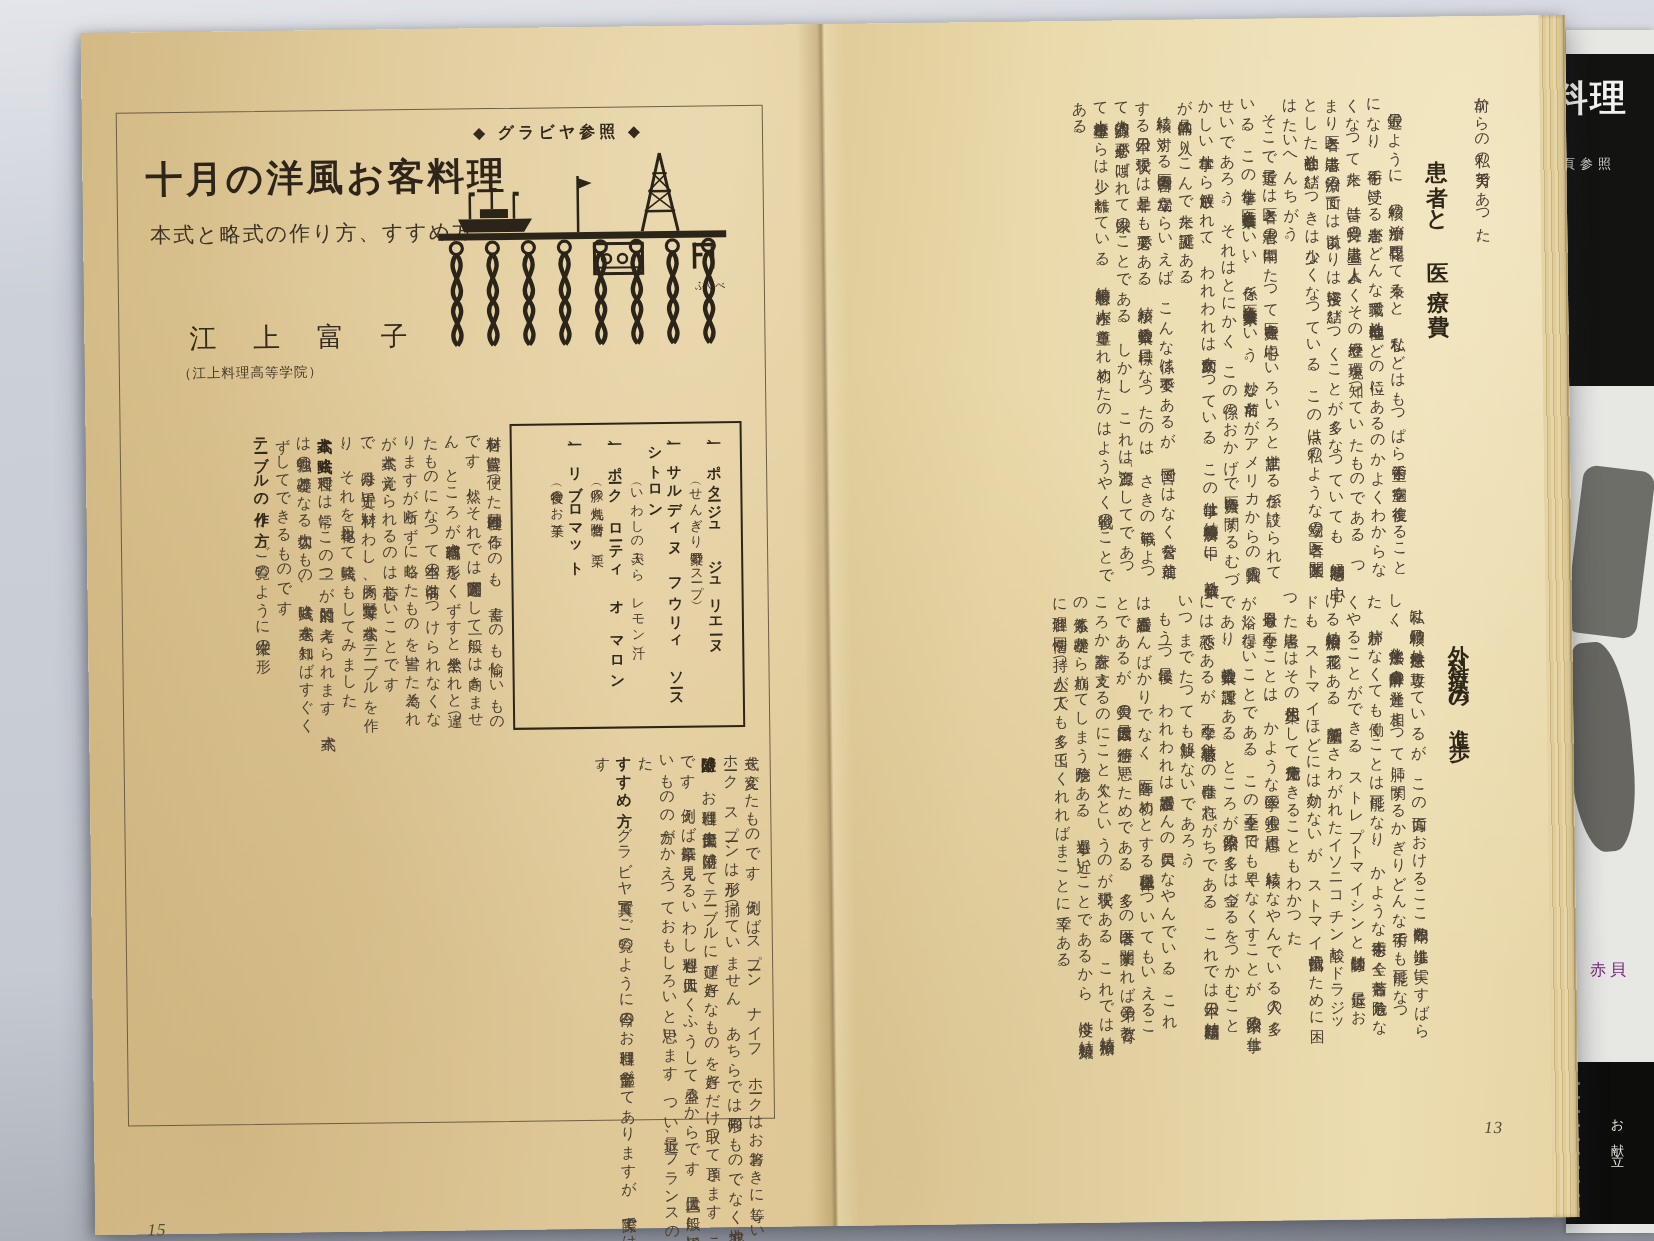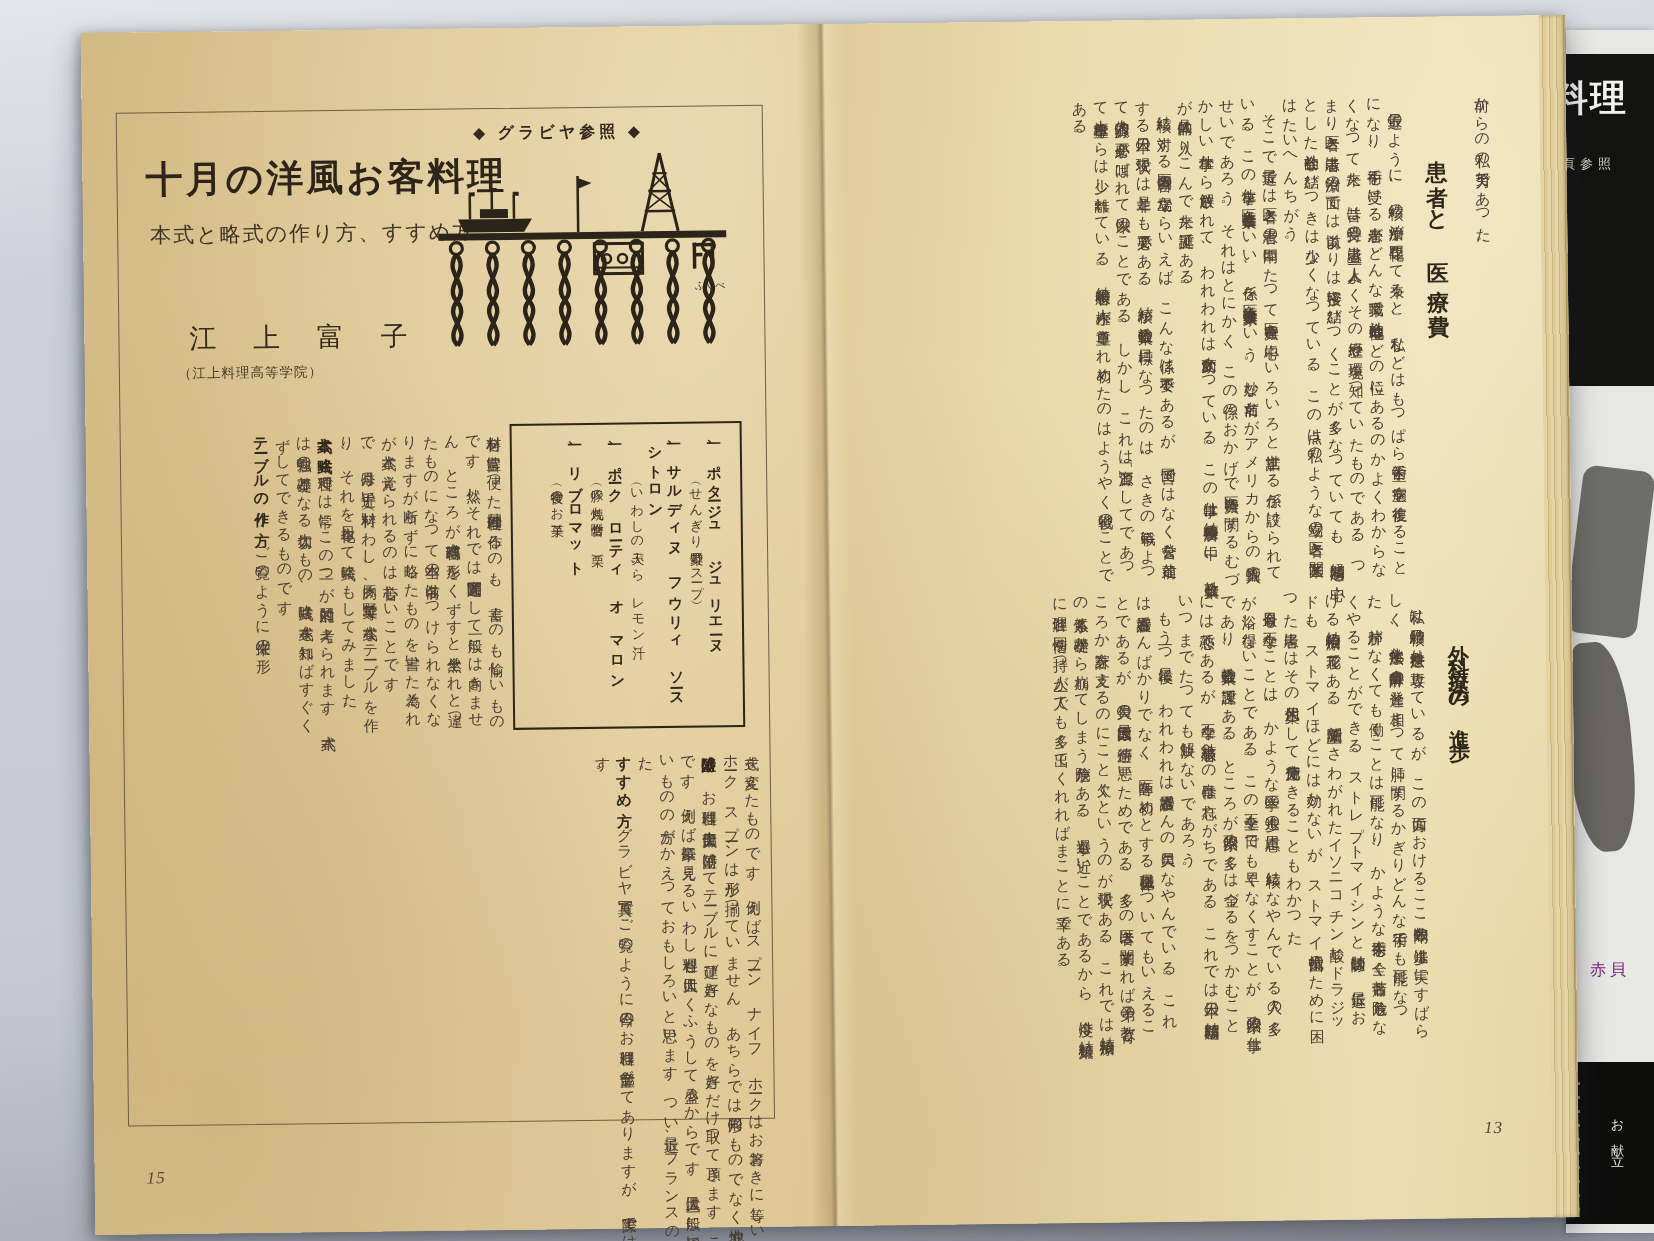--- a/index.html
+++ b/index.html
@@ -68,21 +68,21 @@
   .lead{font-family:"Liberation Sans","DejaVu Sans",sans-serif;font-weight:bold;color:#332a1c;}
 
   
   .block1{position:absolute;top:70px;left:37px;width:633px;height:496px;}
   .block2{position:absolute;top:566px;left:40px;width:625px;height:452px;}
   .vh{font-weight:bold;color:#2f2719;margin:0 20px 0 16px;}
   .vh1{font-size:22px;line-height:30px;letter-spacing:26px;padding-top:56px;}
   .vh2{font-size:21px;line-height:30px;letter-spacing:12px;padding-top:46px;}
 
   .pagenum{position:absolute;font-style:italic;font-size:17px;color:#564a36;letter-spacing:1px;}
-  .pn15{left:52px;top:1136px;}
+  .pn15{left:52px;top:1188px;}
   .pn14{left:650px;top:1102px;}
 
   .ink{fill:#2b2418;}
   .ink-s{stroke:#2b2418;fill:none;}
 </style>
 </head>
 <body>
 
 <div class="under-page">
   <div class="up-band1">

